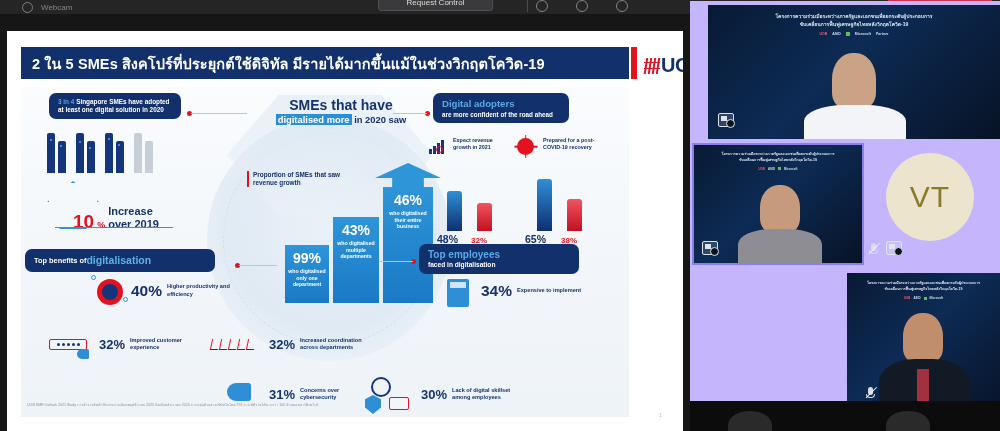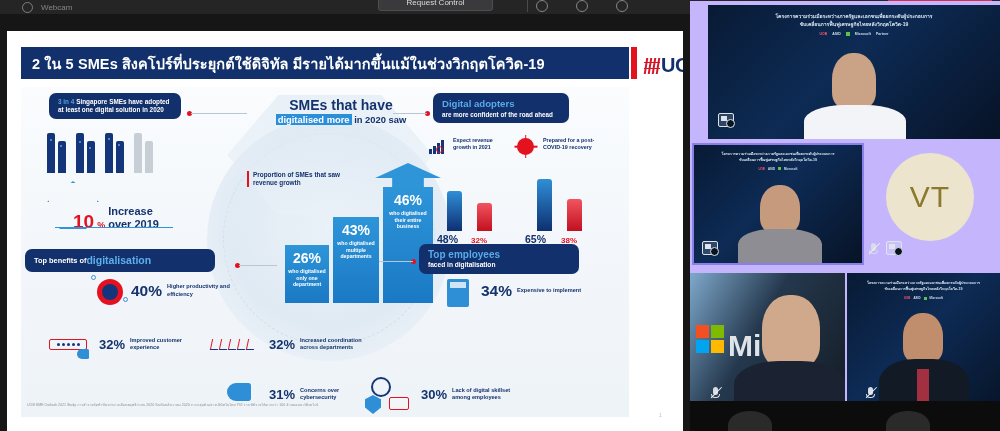--- a/index.html
+++ b/index.html
@@ -347,21 +347,21 @@
             <mark>digitalised more</mark>
             <span>in 2020 saw</span>
           </div>
         </div>
 
         <div class="prop-label">Proportion of SMEs that saw revenue growth</div>
 
         <div class="bars">
           <div class="bar3-arrow"></div>
           <div class="bar bar1">
-            <span class="pct">26%</span>
+            <span class="pct">99%</span>
             <span class="cap">who digitalised only one department</span>
           </div>
           <div class="bar bar2">
             <span class="pct">43%</span>
             <span class="cap">who digitalised multiple departments</span>
           </div>
           <div class="bar bar3">
             <span class="pct">46%</span>
             <span class="cap">who digitalised their entire business</span>
           </div>
@@ -524,37 +524,20 @@
     <div class="vt-avatar">VT</div>
     <div class="mic-off" style="left:176px;top:240px;">
       <span class="body"></span>
         <span class="stand"></span>
         <span class="slash"></span>
     </div>
     <div class="share-ico" style="left:196px;top:240px;">
         <span class="pic"></span>
       </div>
 
-    <div class="tile t3">
-      <div class="ms-bg"></div>
-      <div class="ms-logo">
-          <i></i>
-          <i></i>
-          <i></i>
-          <i></i>
-        </div>
-      <div class="ms-word">Mi</div>
-      <div class="person" style="left:72px;top:22px;width:58px;height:72px;background:#d0a98d;"></div>
-      <div class="torso" style="left:44px;top:88px;width:112px;height:58px;background:#1b2332;"></div>
-      <div class="mic-off" style="left:18px;bottom:18px;">
-        <span class="body"></span>
-          <span class="stand"></span>
-          <span class="slash"></span>
-      </div>
-    </div>
 
     <div class="tile t4">
       <div class="tile-bg-deck"></div>
       <div class="tile-hdr">
         <span class="ln" style="font-size:3.6px;">โครงการความร่วมมือระหว่างภาครัฐและเอกชนเพื่อยกระดับผู้ประกอบการ</span>
         <span class="ln" style="font-size:3.6px;">ขับเคลื่อนการฟื้นฟูเศรษฐกิจไทยหลังวิกฤตโควิด-19</span>
         <div class="logo-row" style="gap:3px;">
           <span class="lg-uob" style="font-size:2.8px;">UOB</span>
           <span style="font-size:2.8px;">ASID</span>
           <span class="lg-sq" style="width:3px;height:3px;"></span>

